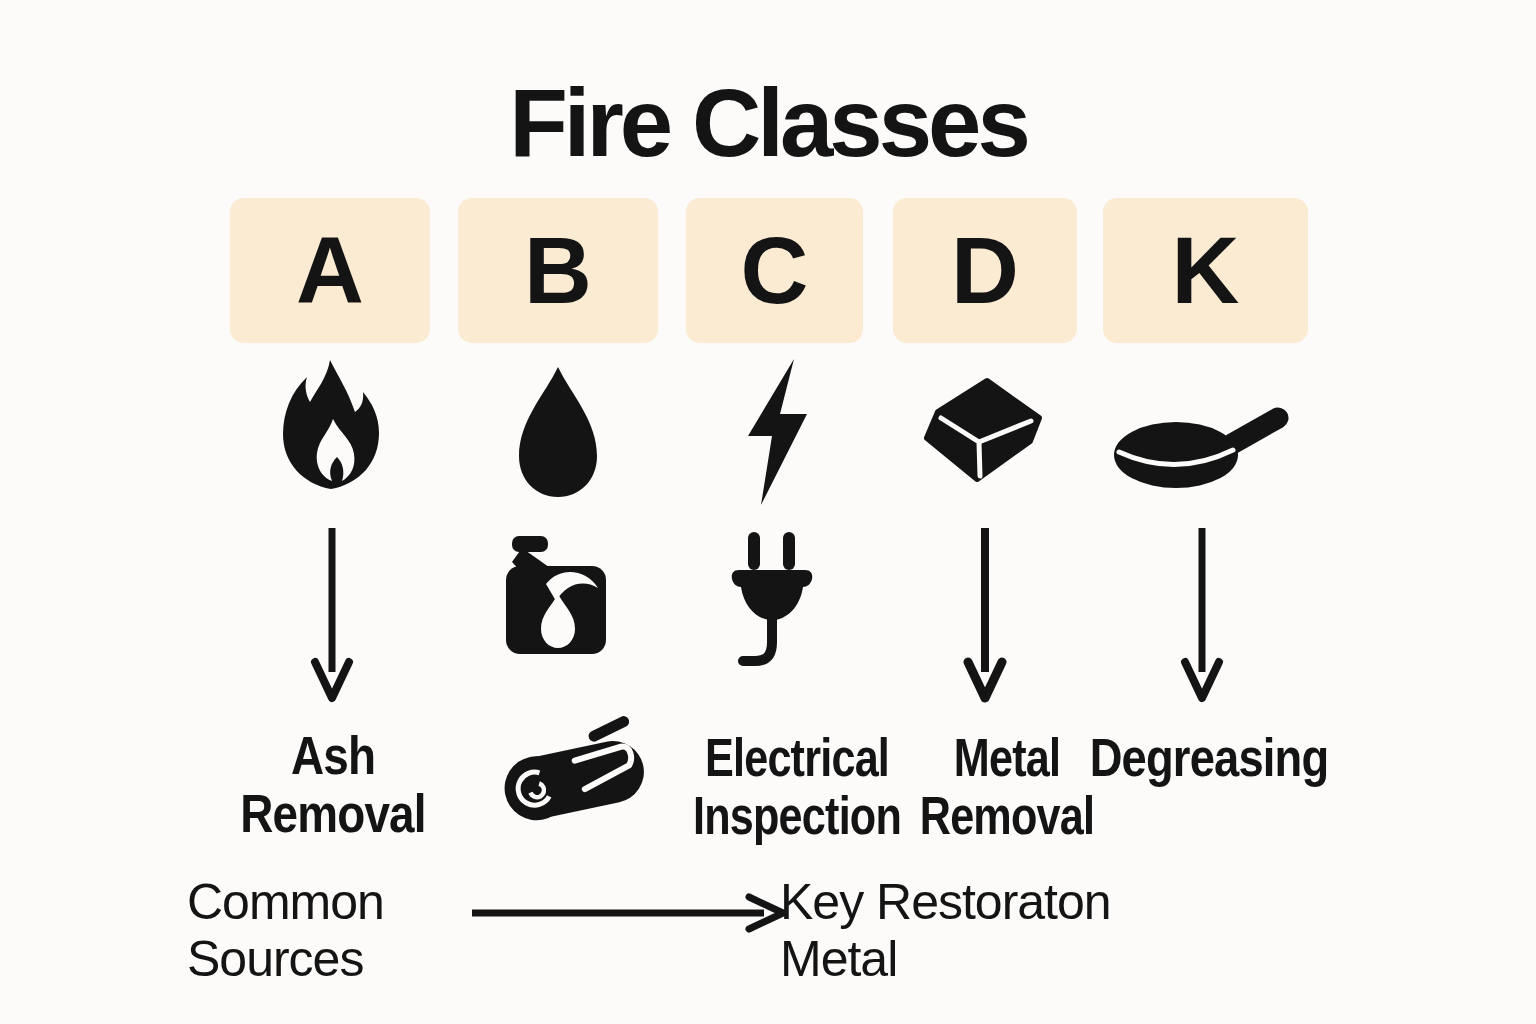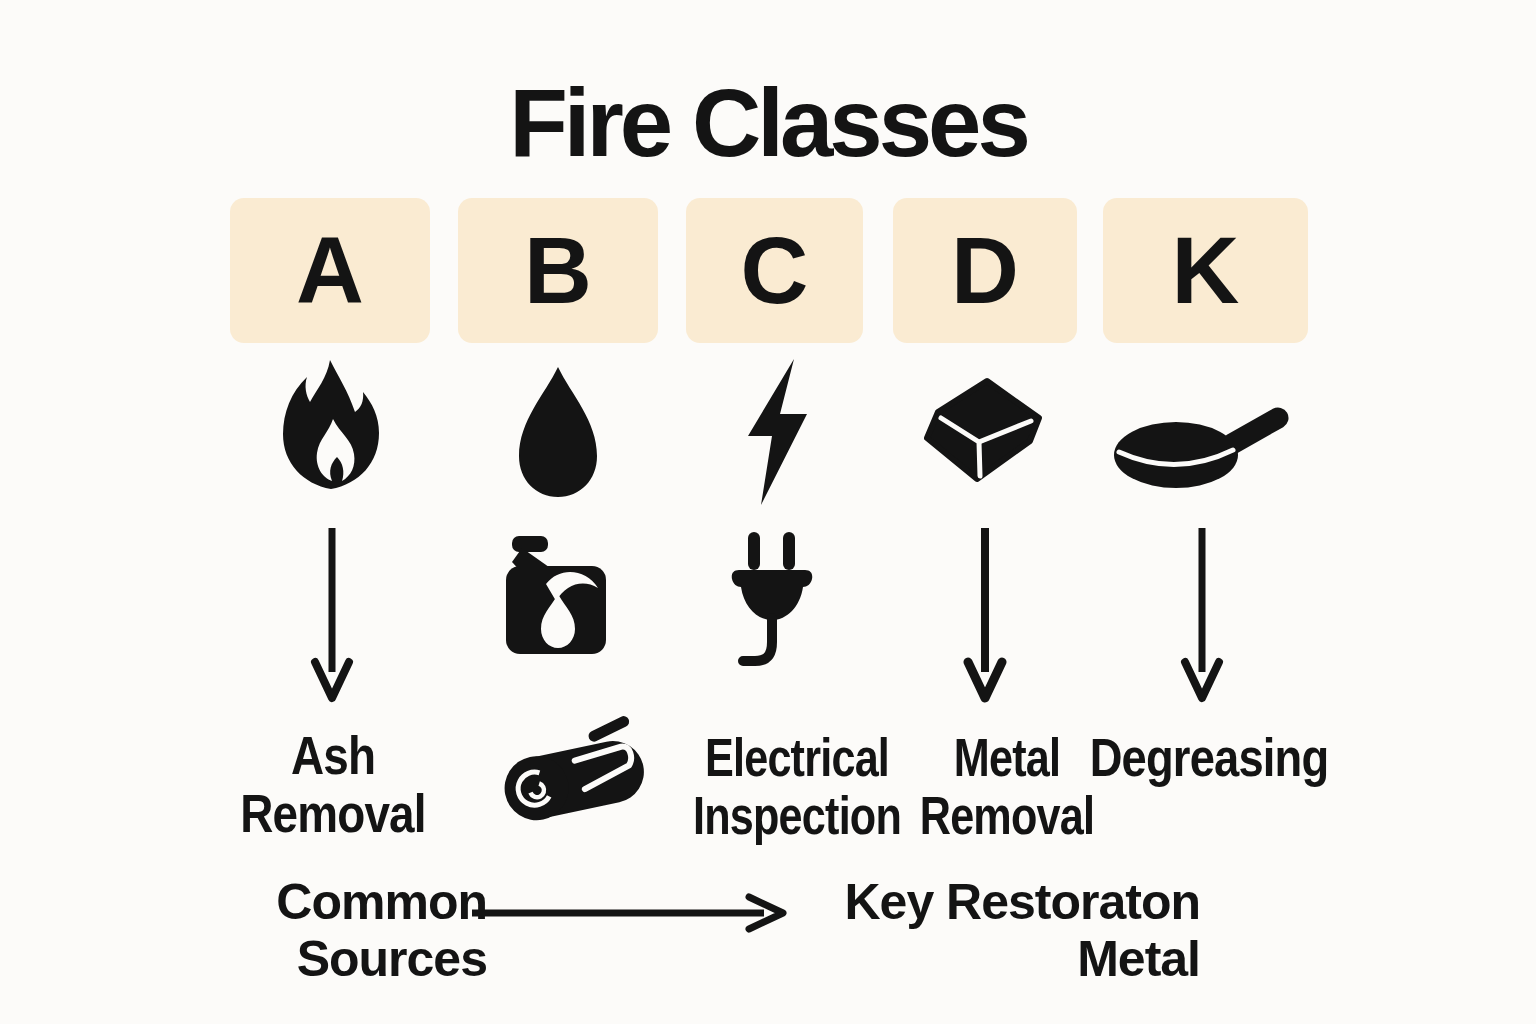--- a/index.html
+++ b/index.html
@@ -51,22 +51,22 @@
     font-size: 54px;
     line-height: 58px;
     letter-spacing: -1px;
     color: var(--ink);
   }
   .cond80 { transform: scaleX(0.80); transform-origin: 50% 50%; }
   .cond84 { transform: scaleX(0.84); transform-origin: 50% 50%; }
   .cond85 { transform: scaleX(0.85); transform-origin: 50% 50%; }
   .legend-label {
     position: absolute;
-    text-align: right;
-    font-weight: 700;
+    text-align: left;
+    font-weight: 400;
     font-size: 50px;
     line-height: 57px;
     letter-spacing: -1px;
     color: var(--ink);
   }
 </style>
 </head>
 <body>
 
 <div class="stage">

